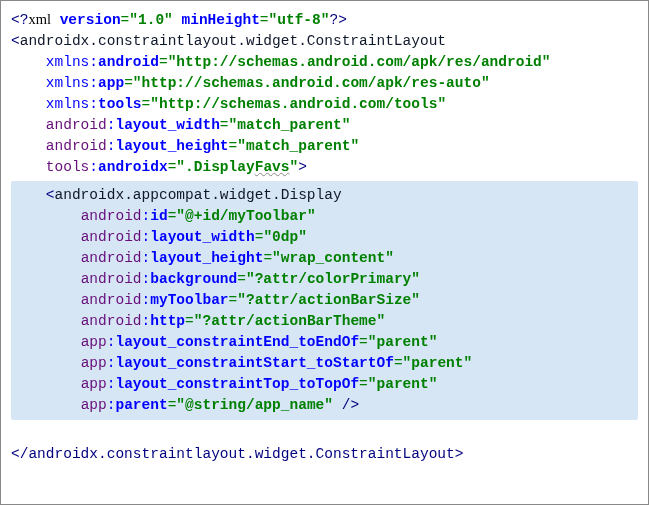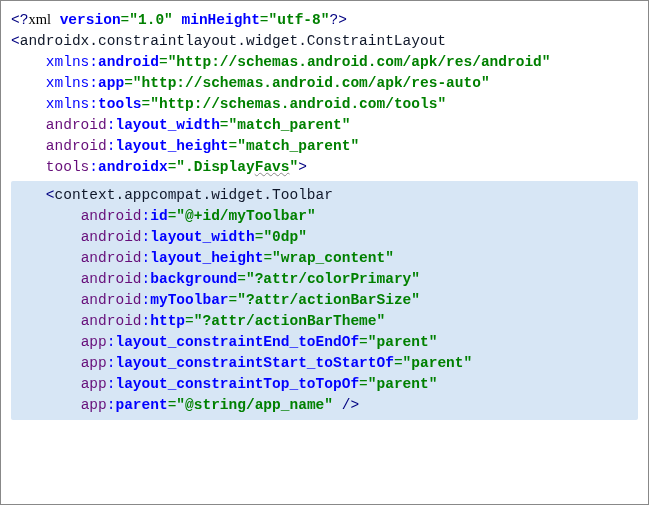--- a/index.html
+++ b/index.html
@@ -44,24 +44,24 @@
 <body>
 
 <div class="code-area"><span><span class="punct">&lt;?</span><span class="pi-target">xml</span> <span class="attr-name">version</span><span class="eq">=</span><span class="str">"1.0"</span> <span class="attr-name">minHeight</span><span class="eq">=</span><span class="str">"utf-8"</span><span class="punct">?&gt;</span></span>
 <span class="punct">&lt;</span><span class="tag">androidx.constraintlayout.widget.ConstraintLayout</span>
 <span>    </span><span class="attr-ns-xmlns">xmlns</span><span class="colon">:</span><span class="attr-name">android</span><span class="eq">=</span><span class="str">"http://schemas.android.com/apk/res/android"</span>
 <span>    </span><span class="attr-ns-xmlns">xmlns</span><span class="colon">:</span><span class="attr-name">app</span><span class="eq">=</span><span class="str">"http://schemas.android.com/apk/res-auto"</span>
 <span>    </span><span class="attr-ns-xmlns">xmlns</span><span class="colon">:</span><span class="attr-name">tools</span><span class="eq">=</span><span class="str">"http://schemas.android.com/tools"</span>
 <span>    </span><span class="attr-ns-android">android</span><span class="colon">:</span><span class="attr-name">layout_width</span><span class="eq">=</span><span class="str">"match_parent"</span>
 <span>    </span><span class="attr-ns-android">android</span><span class="colon">:</span><span class="attr-name">layout_height</span><span class="eq">=</span><span class="str">"match_parent"</span>
 <span>    </span><span class="attr-ns-tools">tools</span><span class="colon">:</span><span class="attr-name">androidx</span><span class="eq">=</span><span class="str"><span>".Display</span><span class="wavy">Favs</span><span>"</span></span><span class="punct">&gt;</span>
-<span class="highlight"><span>    </span><span class="punct">&lt;</span><span class="tag">context.appcompat.widget.Toolbar</span>
+<span class="highlight"><span>    </span><span class="punct">&lt;</span><span class="tag">androidx.appcompat.widget.Display</span>
 <span>        </span><span class="attr-ns-android">android</span><span class="colon">:</span><span class="attr-name">id</span><span class="eq">=</span><span class="str">"@+id/myToolbar"</span>
 <span>        </span><span class="attr-ns-android">android</span><span class="colon">:</span><span class="attr-name">layout_width</span><span class="eq">=</span><span class="str">"0dp"</span>
 <span>        </span><span class="attr-ns-android">android</span><span class="colon">:</span><span class="attr-name">layout_height</span><span class="eq">=</span><span class="str">"wrap_content"</span>
 <span>        </span><span class="attr-ns-android">android</span><span class="colon">:</span><span class="attr-name">background</span><span class="eq">=</span><span class="str">"?attr/colorPrimary"</span>
 <span>        </span><span class="attr-ns-android">android</span><span class="colon">:</span><span class="attr-name">myToolbar</span><span class="eq">=</span><span class="str">"?attr/actionBarSize"</span>
 <span>        </span><span class="attr-ns-android">android</span><span class="colon">:</span><span class="attr-name">http</span><span class="eq">=</span><span class="str">"?attr/actionBarTheme"</span>
 <span>        </span><span class="attr-ns-app">app</span><span class="colon">:</span><span class="attr-name">layout_constraintEnd_toEndOf</span><span class="eq">=</span><span class="str">"parent"</span>
 <span>        </span><span class="attr-ns-app">app</span><span class="colon">:</span><span class="attr-name">layout_constraintStart_toStartOf</span><span class="eq">=</span><span class="str">"parent"</span>
 <span>        </span><span class="attr-ns-app">app</span><span class="colon">:</span><span class="attr-name">layout_constraintTop_toTopOf</span><span class="eq">=</span><span class="str">"parent"</span>
 <span>        </span><span class="attr-ns-app">app</span><span class="colon">:</span><span class="attr-name">parent</span><span class="eq">=</span><span class="str">"@string/app_name"</span><span class="punct"> /&gt;</span></span>
-</div>
+<span class="punct">&lt;/androidx.constraintlayout.widget.ConstraintLayout&gt;</span></div>
 
 </body></html>

